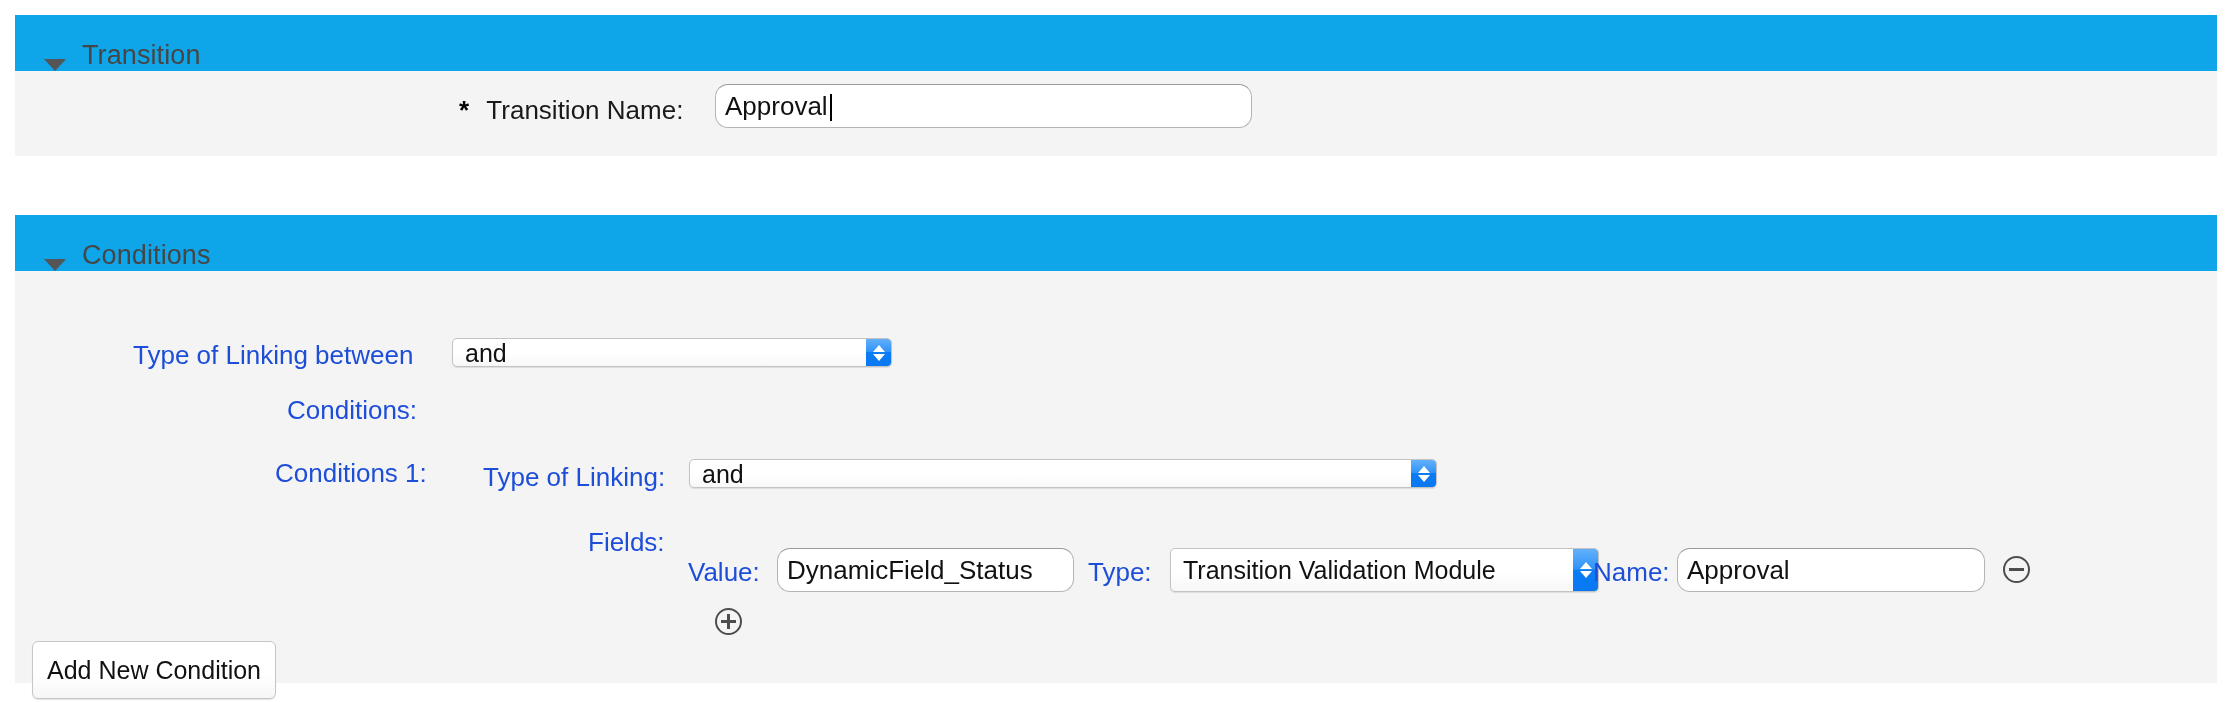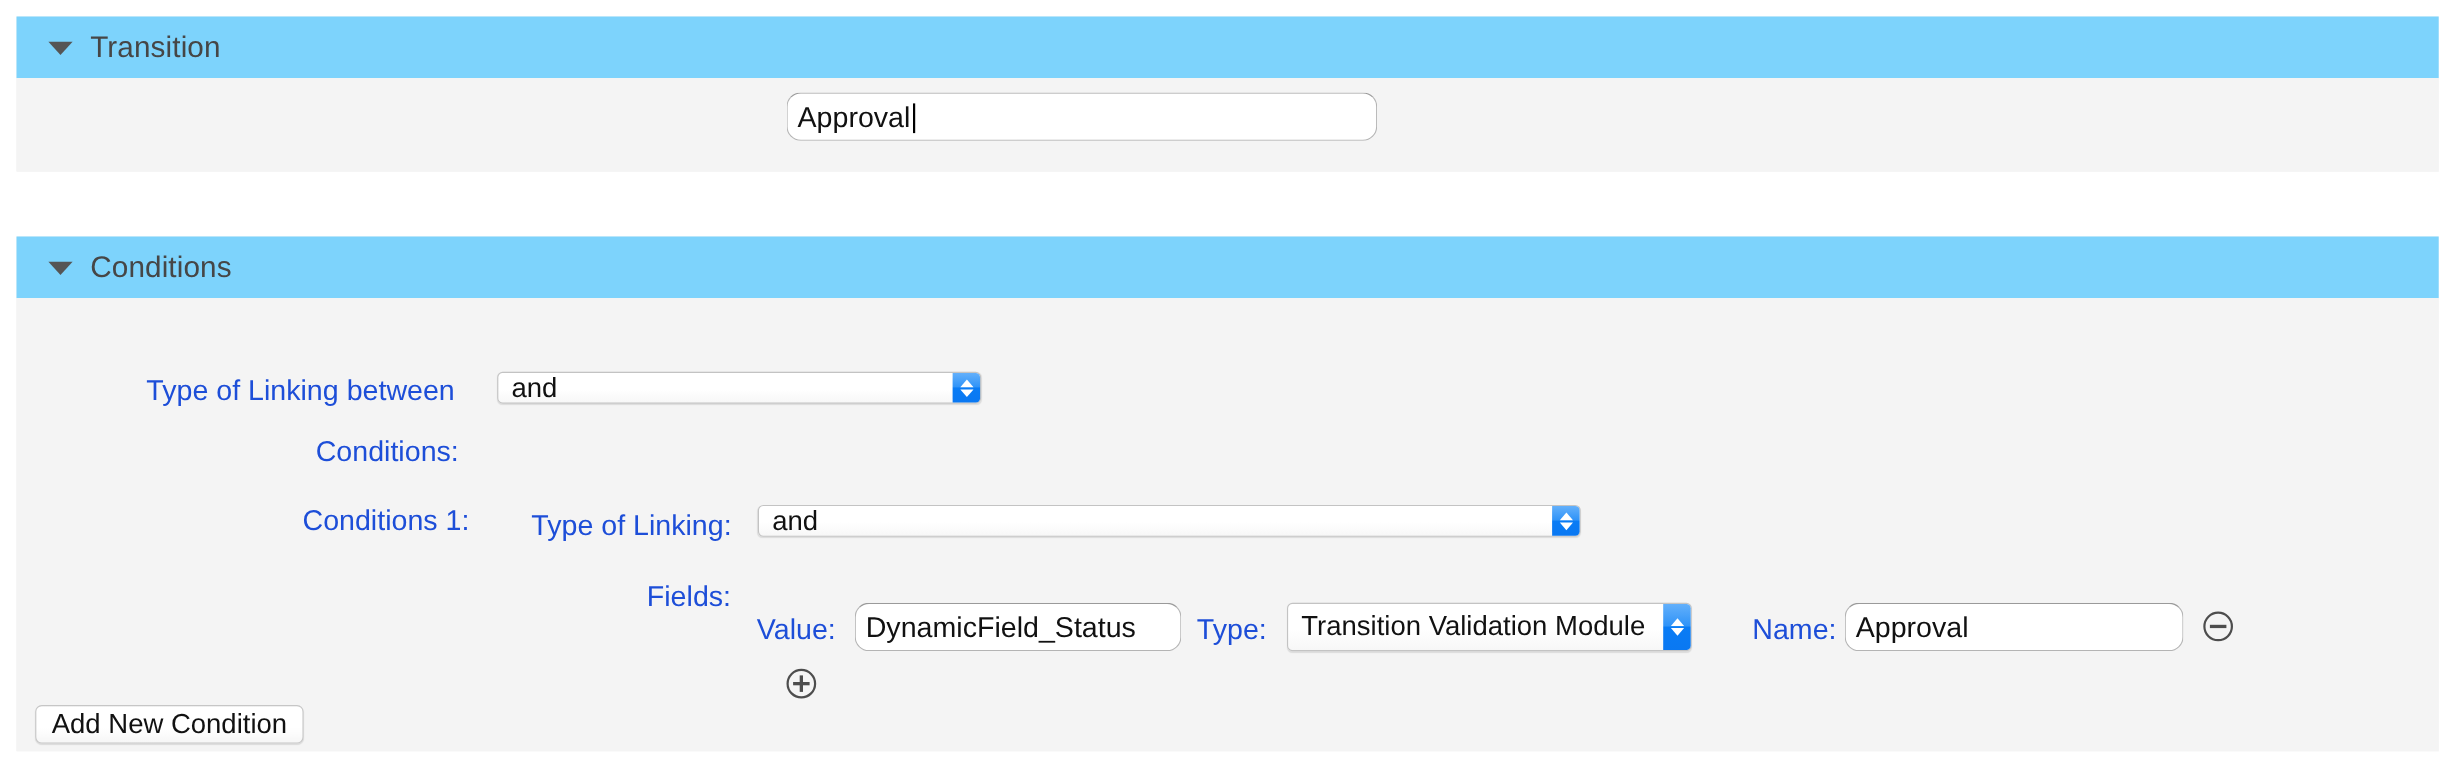--- a/index.html
+++ b/index.html
@@ -25,23 +25,23 @@
   
   .widget {
     position: absolute;
     left: 15px;
     width: 2202px;
     background: #f4f4f4;
     box-sizing: border-box;
   }
   .widget-header {
     height: 56px;
-    background: #7dd3fc;
+    background: #0ea5e9;
     display: flex;
-    align-items: center;
+    align-items: flex-end;
     padding-left: 29px;
     box-sizing: border-box;
   }
   .widget-header .arrow {
     width: 0;
     height: 0;
     border-left: 11px solid transparent;
     border-right: 11px solid transparent;
     border-top: 12px solid #555555;
     margin-right: 16px;
@@ -208,20 +208,24 @@
 
 <div class="page">
 
   <div class="widget" id="widget-transition">
     <div class="widget-header">
       <span class="arrow"></span>
       <span class="widget-title">Transition</span>
     </div>
     <div class="widget-body">
 
+      <span class="lbl-dark" style="left:444px; top:24px;">
+        <span class="req-star">*</span>
+        <span style="margin-left:10px;">Transition Name:</span>
+      </span>
 
       <div class="txt" style="left:700px; top:13px; width:537px; height:44px;">
         <span class="txt-inner">Approval</span>
         <span class="txt-caret" style="position: absolute; left: 113.625px; top: 9px; margin-left: 0px;" id="caret-holder"></span>
       </div>
 
     </div>
   </div>
 
   <div class="widget" id="widget-conditions">
@@ -257,21 +261,21 @@
       <span class="lbl" style="left:573px; top:256px;">Fields:</span>
 
       <span class="lbl" style="left:673px; top:286px;">Value:</span>
 
       <div class="txt" style="left:762px; top:277px; width:297px; height:44px;">
         <span class="txt-inner">DynamicField_Status</span>
       </div>
 
       <span class="lbl" style="left:1073px; top:286px;">Type:</span>
 
-      <div class="sel" style="left:1155px; top:277px; width:368px; height:44px;">
+      <div class="sel" style="left:1155px; top:277px; width:429px; height:44px;">
         <span class="sel-text">Transition Validation Module</span>
         <span class="sel-btn">
           <span class="chev chev-up"></span>
           <span class="chev chev-down"></span>
         </span>
       </div>
 
       <span class="lbl" style="left:1578px; top:286px;">Name:</span>
 
       <div class="txt" style="left:1662px; top:277px; width:308px; height:44px;">
@@ -280,20 +284,20 @@
 
       <span class="circ-icon" style="left:1988px; top:285px;">
         <span class="bar-h"></span>
       </span>
 
       <span class="circ-icon" style="left:700px; top:337px;">
         <span class="bar-h"></span>
         <span class="bar-v"></span>
       </span>
 
-      <div class="btn" style="left:17px; top:370px; height:35px;">
+      <div class="btn" style="left:17px; top:370px; height:58px;">
         <span>Add New Condition</span>
       </div>
 
     </div>
   </div>
 
 </div>
 
 </body></html>

